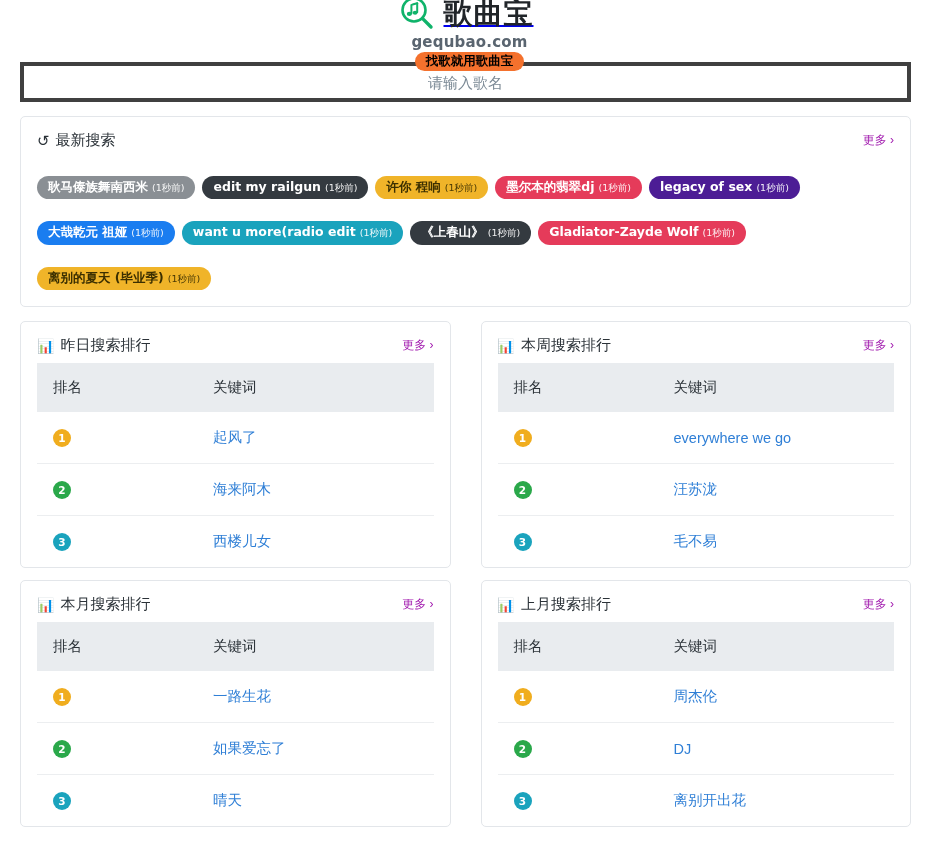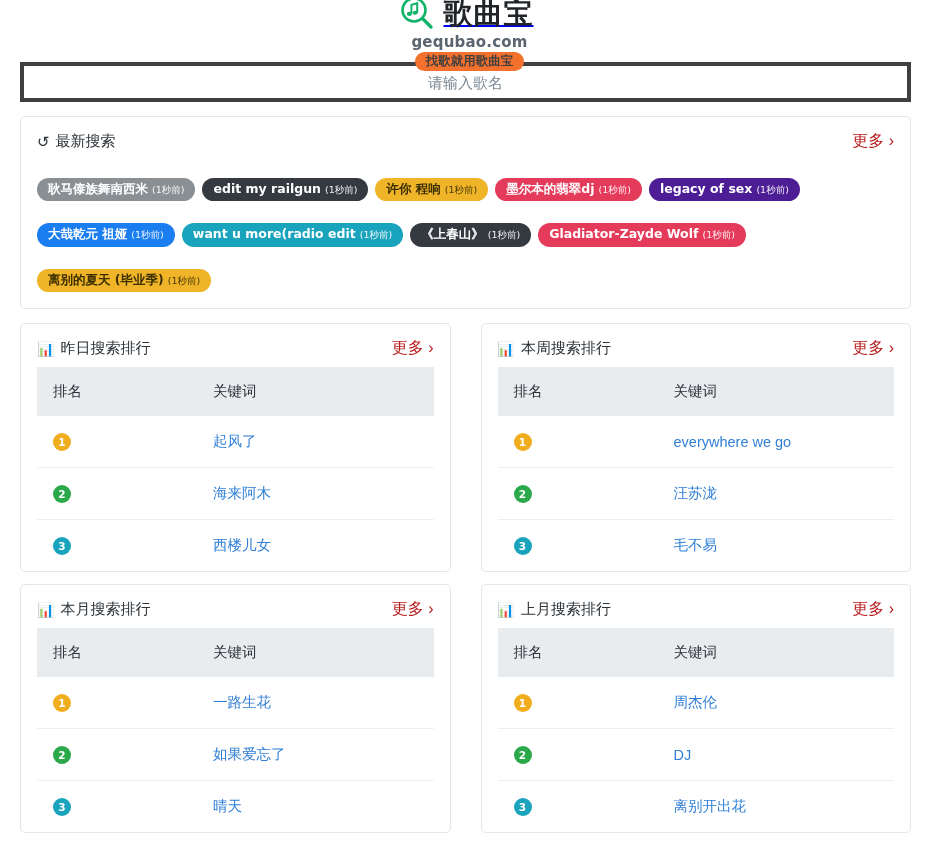--- a/index.html
+++ b/index.html
@@ -36,21 +36,21 @@
     align-items: center; gap: 2px;
     margin-left: 8px; margin-top: 2px;
   }
   .brand-domain {
     font-size: 15px; font-weight: 700; color: #5a6570;
     letter-spacing: .2px; line-height: 1;
     font-family: "DejaVu Sans", "Liberation Sans", sans-serif;
   }
   .brand-pill {
     background: #f4712d;
-    color: #404040;
+    color: #000000;
     font-size: 12.5px;
     font-weight: 700;
     border-radius: 11px;
     padding: 3px 11px 4px;
     line-height: 1;
     white-space: nowrap;
     font-family: "DejaVu Sans", "Liberation Sans", sans-serif;
   }
 
   
@@ -95,21 +95,21 @@
   .card-head {
     display: flex; align-items: center; justify-content: space-between;
   }
   .card-title {
     font-size: 15px; color: #2b3238; font-weight: 400;
     display: flex; align-items: center; gap: 6px;
   }
   .hist-icon { font-size: 15px; color: #2b3238; }
   .chart-icon { font-size: 14px; line-height: 1; }
   .more-link {
-    font-size: 16px; color: #b91c1c; text-decoration: none;
+    font-size: 12px; color: #a21caf; text-decoration: none;
     white-space: nowrap; cursor: pointer;
   }
   .tags {
     display: flex; flex-wrap: wrap; gap: 22px 7px;
     margin-top: 26px;
   }
   .tag {
     display: inline-flex; align-items: baseline;
     border-radius: 13px;
     padding: 4px 11px 5px;

